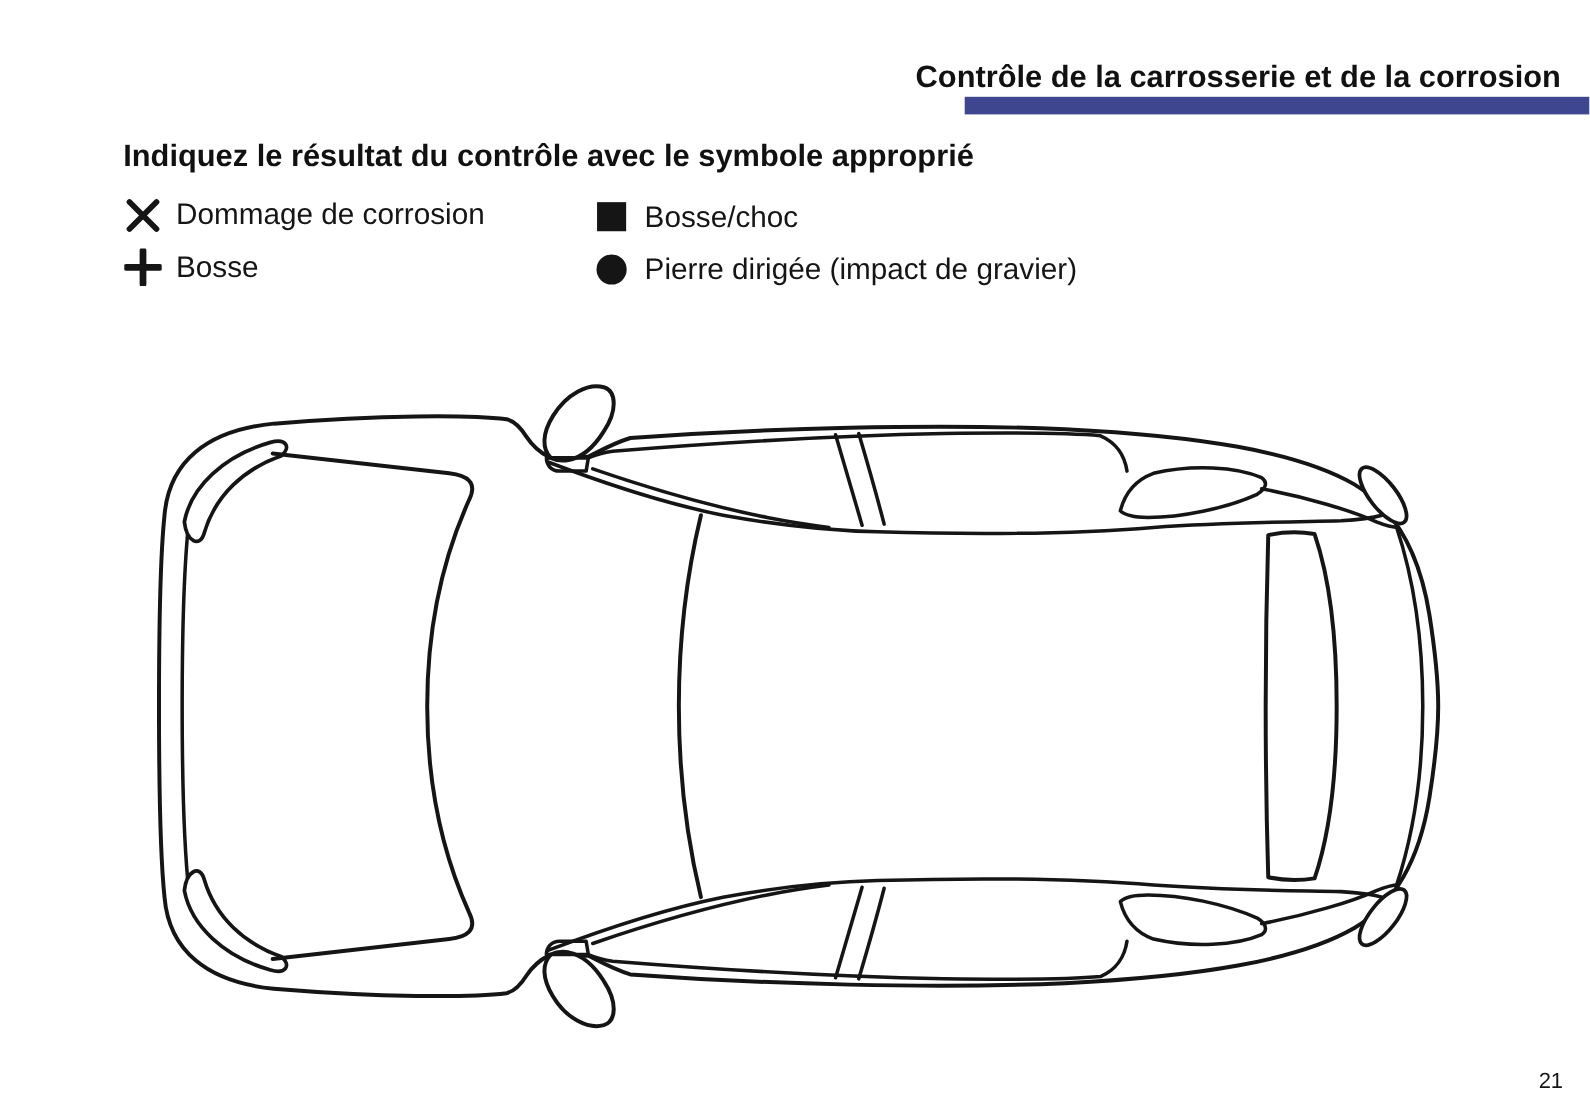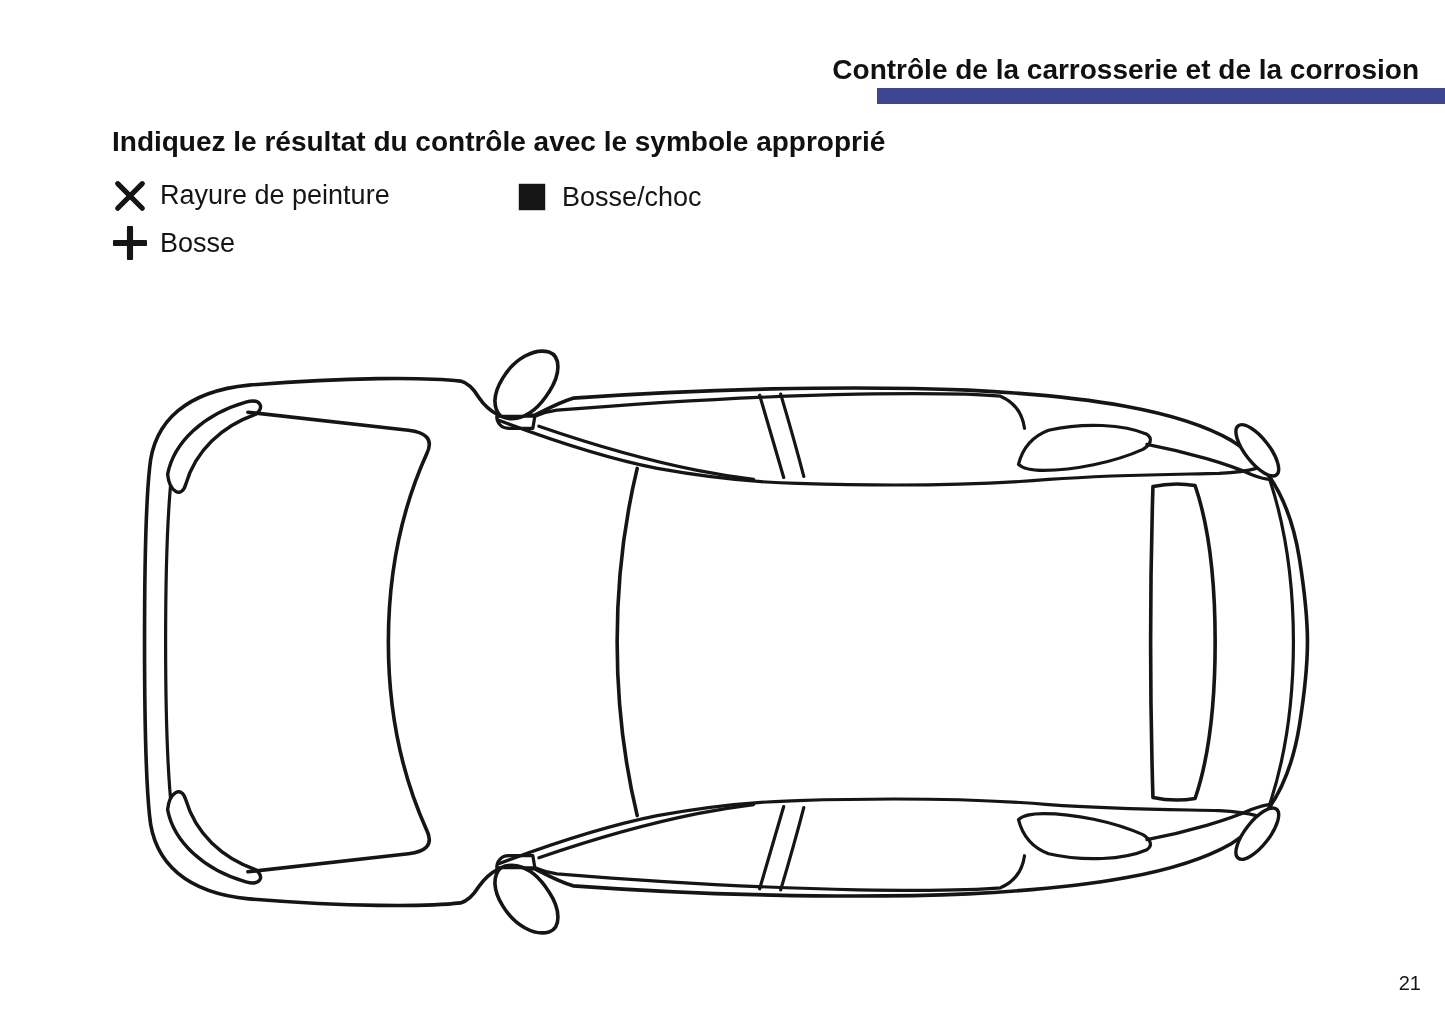--- a/index.html
+++ b/index.html
@@ -16,21 +16,21 @@
   .accent-bar{
     position:absolute;top:88px;left:877px;right:0;height:16px;
     background:#3e4690;
   }
   .instruction-heading{
     position:absolute;top:126px;left:68px;
     font-size:28px;font-weight:bold;color:#111;white-space:nowrap;margin-left:44px;
   }
   .legend-col{position:absolute;display:flex;flex-direction:column;}
   .legend-col.left{left:112px;top:171px;}
-  .legend-col.right{left:514px;top:173px;text-align:center;}
+  .legend-col.right{left:538px;top:173px;text-align:center;}
   .legend-row{display:flex;align-items:center;height:48px;}
   .legend-symbol{width:36px;height:36px;flex:0 0 36px;display:flex;align-items:center;justify-content:center;}
   .legend-label{margin-left:12px;font-size:27px;color:#151515;white-space:nowrap;}
   .car-figure{position:absolute;left:135px;top:346px;width:1180px;height:592px;}
   .page-number{
     position:absolute;top:972px;right:24px;
     font-size:20px;color:#151515;
   }
   svg .ln{fill:none;stroke:#151515;stroke-width:3.6;stroke-linecap:round;stroke-linejoin:round;}
   svg .ln2{fill:none;stroke:#151515;stroke-width:3.2;stroke-linecap:round;stroke-linejoin:round;}
@@ -45,40 +45,48 @@
 
 <div class="instruction-heading">Indiquez le résultat du contrôle avec le symbole approprié</div>
 
 <div class="legend-col left">
   <div class="legend-row">
     <span class="legend-symbol">
       <svg width="34" height="34" viewBox="0 0 36 36">
         <path d="M5,6 L31,32 M31,6 L5,32" stroke="#151515" stroke-width="5.5" fill="none" stroke-linecap="round"></path>
       </svg>
     </span>
-    <span class="legend-label">Rayure de peinture</span>
+    <span class="legend-label">Dommage de corrosion</span>
   </div>
   <div class="legend-row">
     <span class="legend-symbol">
       <svg width="34" height="34" viewBox="0 0 36 36">
         <path d="M18,2 L18,34 M2,18 L34,18" stroke="#151515" stroke-width="6.5" fill="none" stroke-linecap="round"></path>
       </svg>
     </span>
     <span class="legend-label">Bosse</span>
   </div>
 </div>
 
 <div class="legend-col right">
   <div class="legend-row">
     <span class="legend-symbol">
       <svg width="34" height="34" viewBox="0 0 36 36">
         <rect x="4" y="4" width="28" height="28" fill="#151515"></rect>
       </svg>
     </span>
     <span class="legend-label">Bosse/choc</span>
+  </div>
+  <div class="legend-row">
+    <span class="legend-symbol">
+      <svg width="34" height="34" viewBox="0 0 36 36">
+        <circle cx="18" cy="18" r="14.5" fill="#151515"></circle>
+      </svg>
+    </span>
+    <span class="legend-label">Pierre dirigée (impact de gravier)</span>
   </div>
 </div>
 
 <div class="car-figure">
   <svg width="1180" height="592" viewBox="0 0 1175 590">
 
     <path class="solid" d="
       M 113,39
       C 210,31 290,31 324,35
       C 332,37 337,43 342,51

